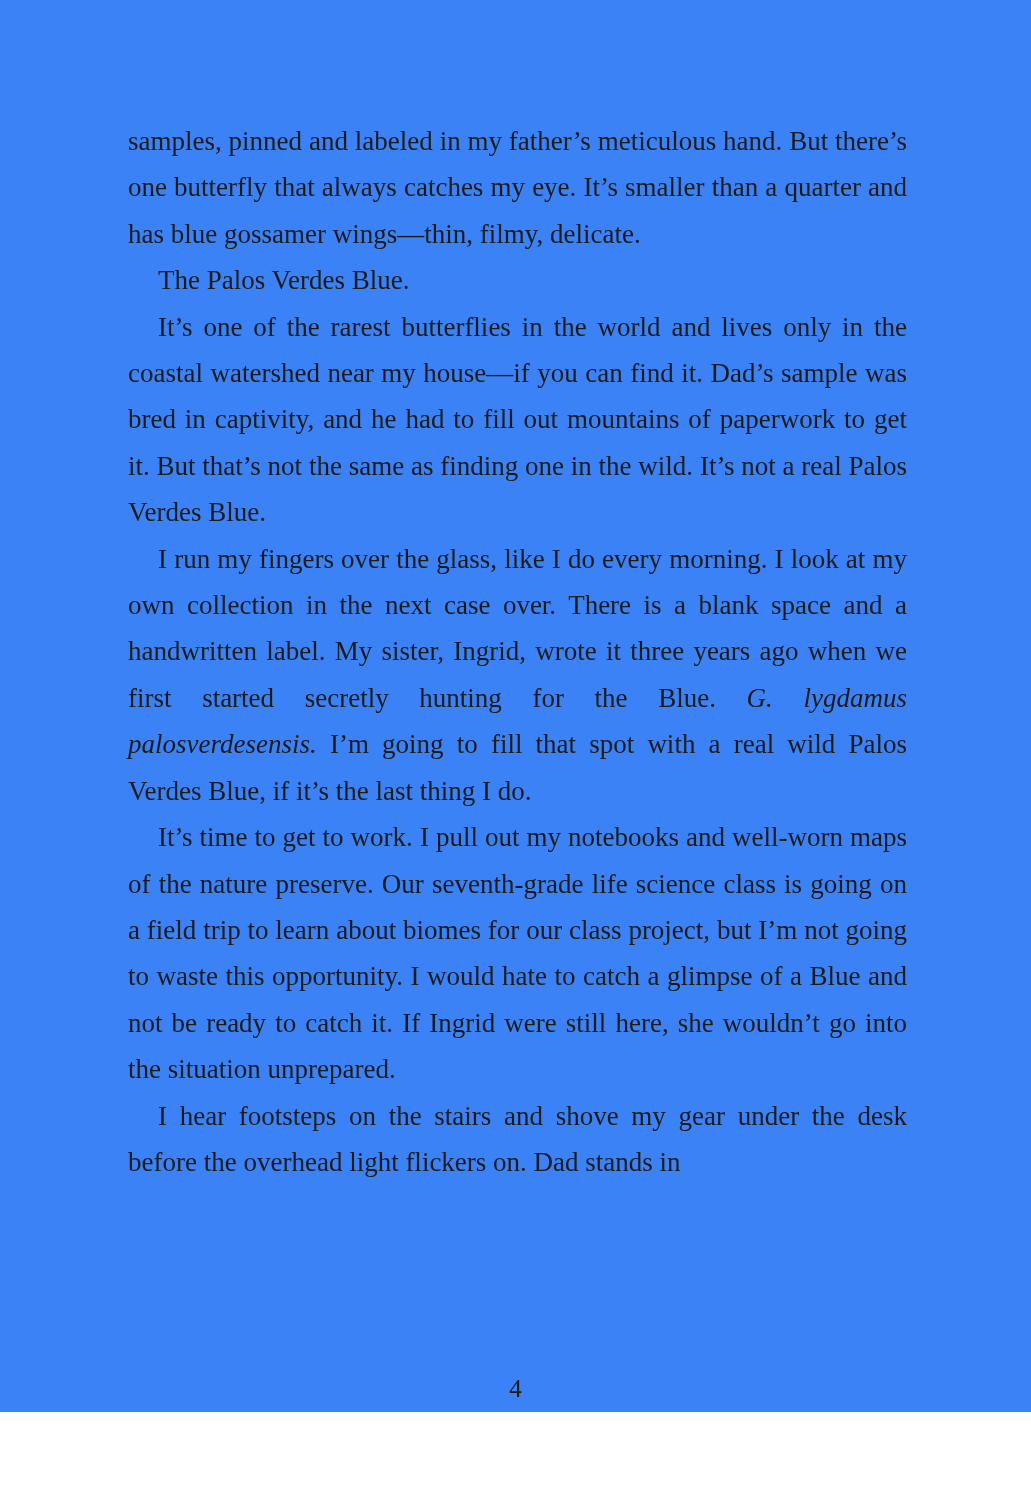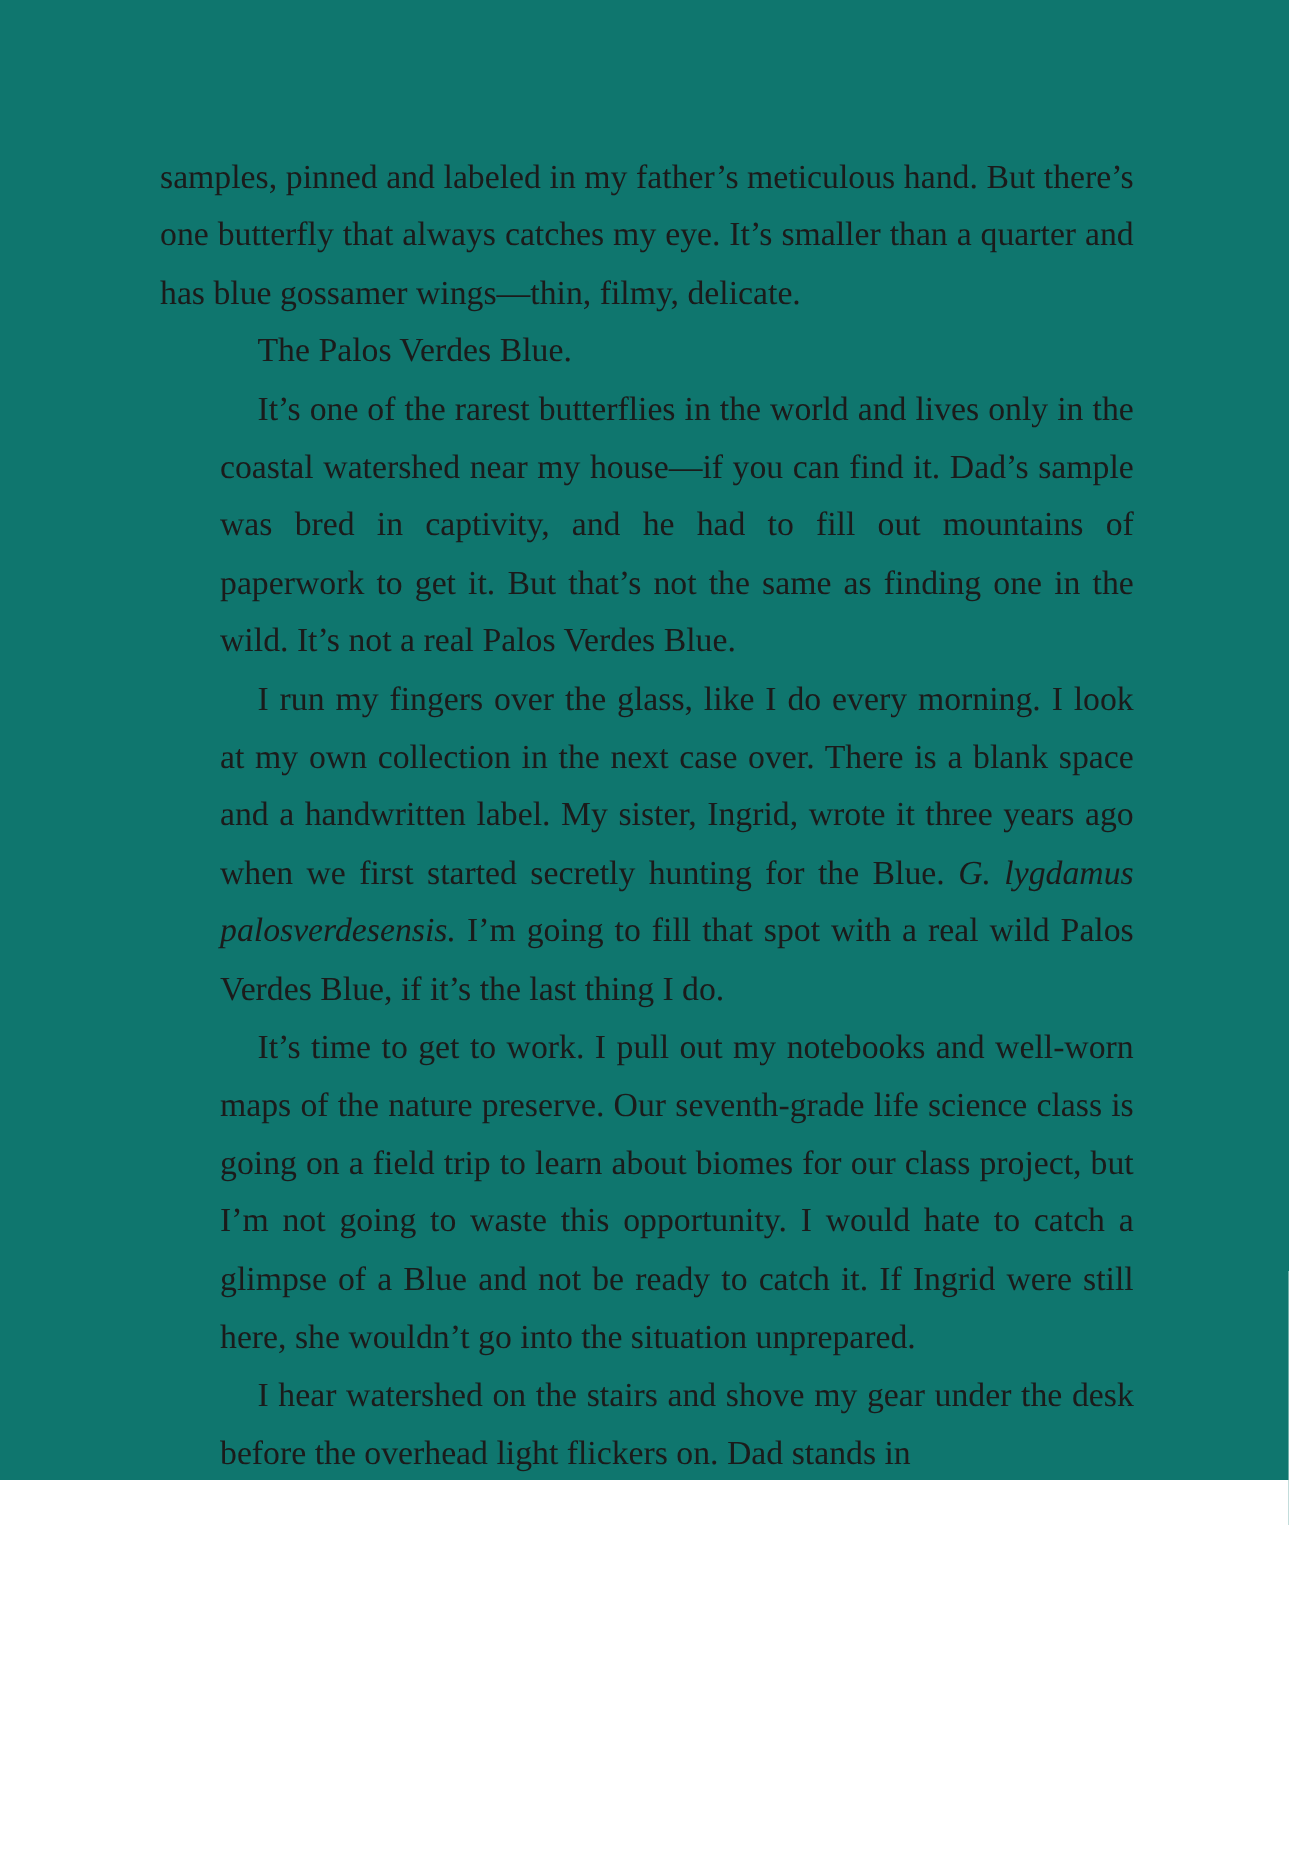--- a/index.html
+++ b/index.html
@@ -3,41 +3,40 @@
 <meta charset="utf-8">
 <style>
   html, body {
     margin: 0;
     padding: 0;
     background: #ffffff;
   }
   .page {
     position: relative;
     width: 1031px;
-    height: 1184px;
-    background: #0f766e;
+    height: 1412px;
+    background: #3b82f6;
     box-sizing: border-box;
     padding: 118px 124px 0 128px;
     font-family: "Liberation Serif", "DejaVu Serif", serif;
     font-size: 27px;
     line-height: 46.4px;
     color: #1b1b1b;
     overflow: hidden;
   }
   .text-block {
     text-align: justify;
     text-justify: inter-word;
   }
   .text-block p {
     margin: 0;
     padding: 0;
   }
   .text-block p.indent {
     text-indent: 30px;
-    margin-left: 48px;
   }
   .italic {
     font-style: italic;
   }
   .folio {
     position: absolute;
     top: 1366px;
     left: 0;
     right: 0;
     text-align: center;
@@ -56,18 +55,18 @@
 
     <p class="indent"><span>The Palos Verdes Blue.</span></p>
 
     <p class="indent"><span>It’s one of the rarest butterflies in the world and lives only in the coastal watershed near my house—if you can find it. Dad’s sample was bred in captivity, and he had to fill out mountains of paperwork to get it. But that’s not the same as finding one in the wild. It’s not a real Palos Verdes Blue.</span></p>
 
     <p class="indent"><span>I run my fingers over the glass, like I do every morning. I look at my own collection in the next case over. There is a blank space and a handwritten label. My sister, Ingrid, wrote it three years ago when we first started secretly hunting for the Blue. </span><span class="italic">G. lygdamus palosverdesensis.</span><span> I’m going to fill that spot with a real wild Palos Verdes Blue, if it’s the last thing I do.</span></p>
 
     <p class="indent"><span>It’s time to get to work. I pull out my notebooks and well-worn maps of the nature preserve. Our seventh-grade life science class is going on a field trip to learn about biomes for our class project, but I’m not going to waste this opportunity. I would hate to catch a glimpse of a Blue and not be ready to catch it. If Ingrid were still here, she wouldn’t go into the situation unprepared.</span></p>
 
 
-    <p class="indent"><span>I hear watershed on the stairs and shove my gear under the desk before the overhead light flickers on. Dad stands in</span></p>
+    <p class="indent"><span>I hear footsteps on the stairs and shove my gear under the desk before the overhead light flickers on. Dad stands in</span></p>
 
   </div>
 
   <div class="folio">4</div>
 </div>
 
 </body></html>

